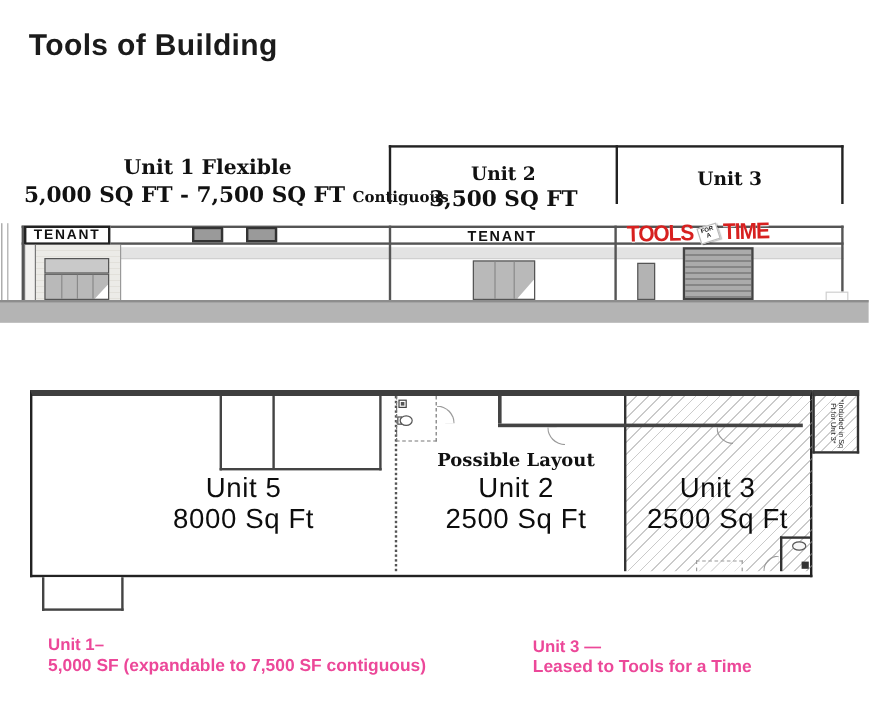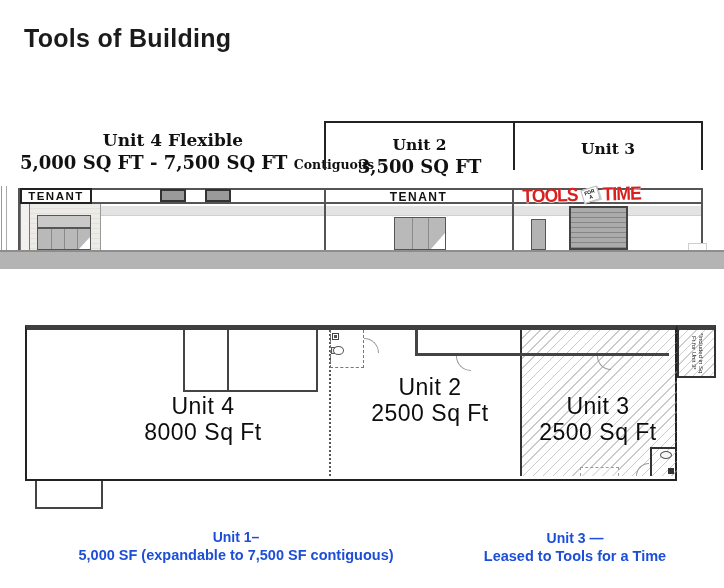--- a/index.html
+++ b/index.html
@@ -95,33 +95,33 @@
   .pt-u2{left:323px;top:44px;width:160px;}
   .pt-u3{left:492px;top:63px;width:158px;}
   .possible{font-family:"DejaVu Serif","Liberation Serif",serif;font-weight:bold;font-size:15px;line-height:19px;color:#111;}
   .annex{left:677px;top:325px;width:39px;height:53px;box-sizing:border-box;
          border-top:5px solid #3f3f3f;border-right:2px solid #333;border-bottom:2px solid #333;border-left:2px solid #333;
          background:repeating-linear-gradient(135deg,rgba(150,150,150,.45) 0 1px,transparent 1px 6px);
          display:flex;align-items:center;justify-content:center;}
   .annex span{writing-mode:vertical-rl;font-size:6px;line-height:7px;color:#222;text-align:center;}
   .protrusion{left:35px;top:481px;width:68px;height:28px;border:2px solid #444;border-top:none;background:#fff;box-sizing:border-box;}
   
-  .caption{font-weight:600;color:#1d4ed8;text-align:center;}
+  .caption{font-weight:600;color:#ec4899;text-align:left;}
   .cap-l{left:40px;top:528px;width:392px;}
   .cap-r{left:444px;top:529px;width:262px;}
   .caption .c1{font-size:14px;line-height:18px;}
   .caption .c2{font-size:14.5px;line-height:19px;}
 </style>
 </head>
 <body>
 
 <div class="abs page-title">Tools of Building</div>
 
 <div class="abs u1-label serif">
-  <div class="l1">Unit 4 Flexible</div>
+  <div class="l1">Unit 1 Flexible</div>
   <div class="l2"><span>5,000 SQ FT - 7,500 SQ FT</span>&nbsp;<span class="suffix">Contiguous</span></div>
 </div>
 <div class="abs hdr-box u2 serif">
   <div class="l1">Unit 2</div>
   <div class="l2">3,500 SQ FT</div>
 </div>
 <div class="abs hdr-box u3 serif">
   <div class="l1">Unit 3</div>
 </div>
 
@@ -189,24 +189,25 @@
   <div class="abs arc-bl arc-door2"></div>
   <div class="abs arc-bl arc-door3"></div>
 
   <div class="abs restroom3"></div>
   <div class="abs sink3"></div>
   <div class="abs sq3"></div>
   <div class="abs arc-tl arc-rest3"></div>
   <div class="abs dash-rect"></div>
 
   <div class="abs plan-text pt-u1">
-    <div class="plan-name">Unit 4</div>
+    <div class="plan-name">Unit 5</div>
     <div class="plan-size">8000 Sq Ft</div>
   </div>
   <div class="abs plan-text pt-u2">
+    <div class="possible">Possible Layout</div>
     <div class="plan-name">Unit 2</div>
     <div class="plan-size">2500 Sq Ft</div>
   </div>
   <div class="abs plan-text pt-u3">
     <div class="plan-name">Unit 3</div>
     <div class="plan-size">2500 Sq Ft</div>
   </div>
 </div>
 
 <div class="abs annex">

